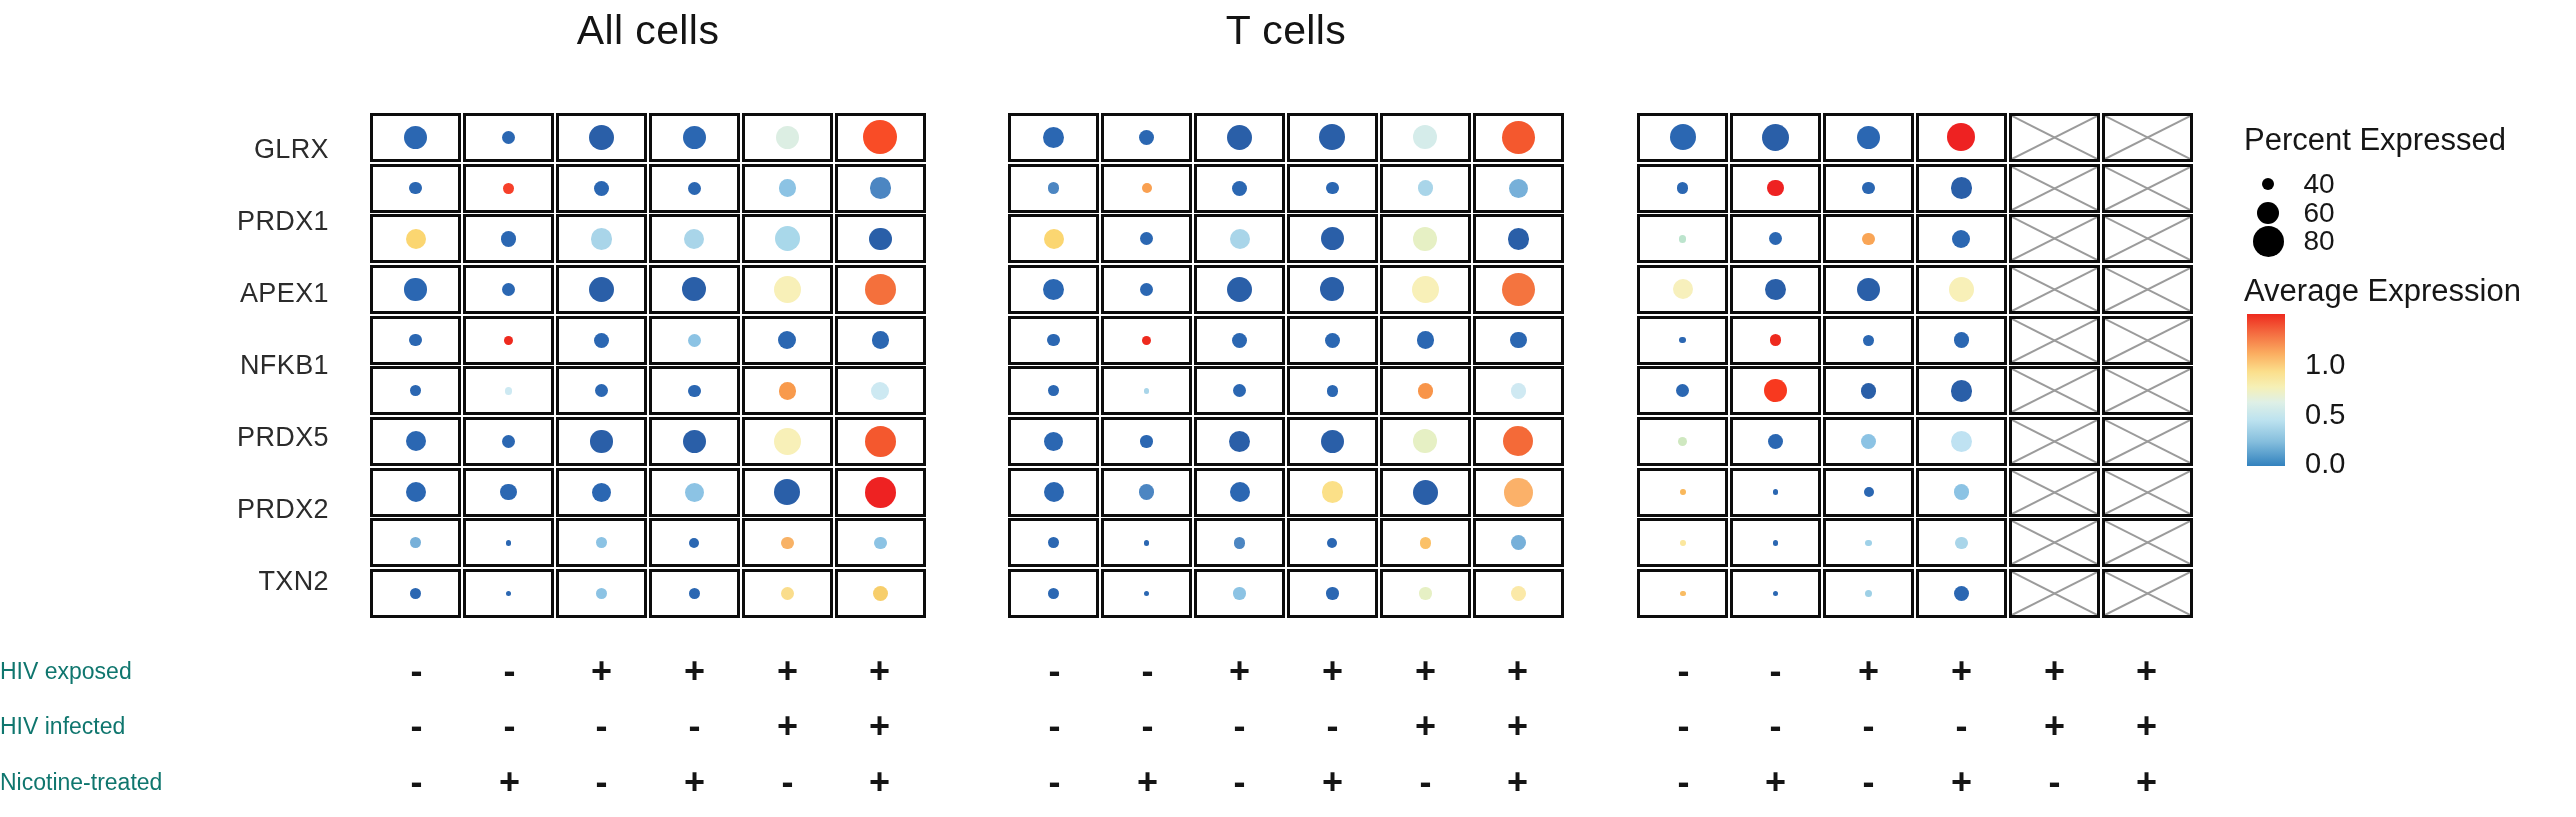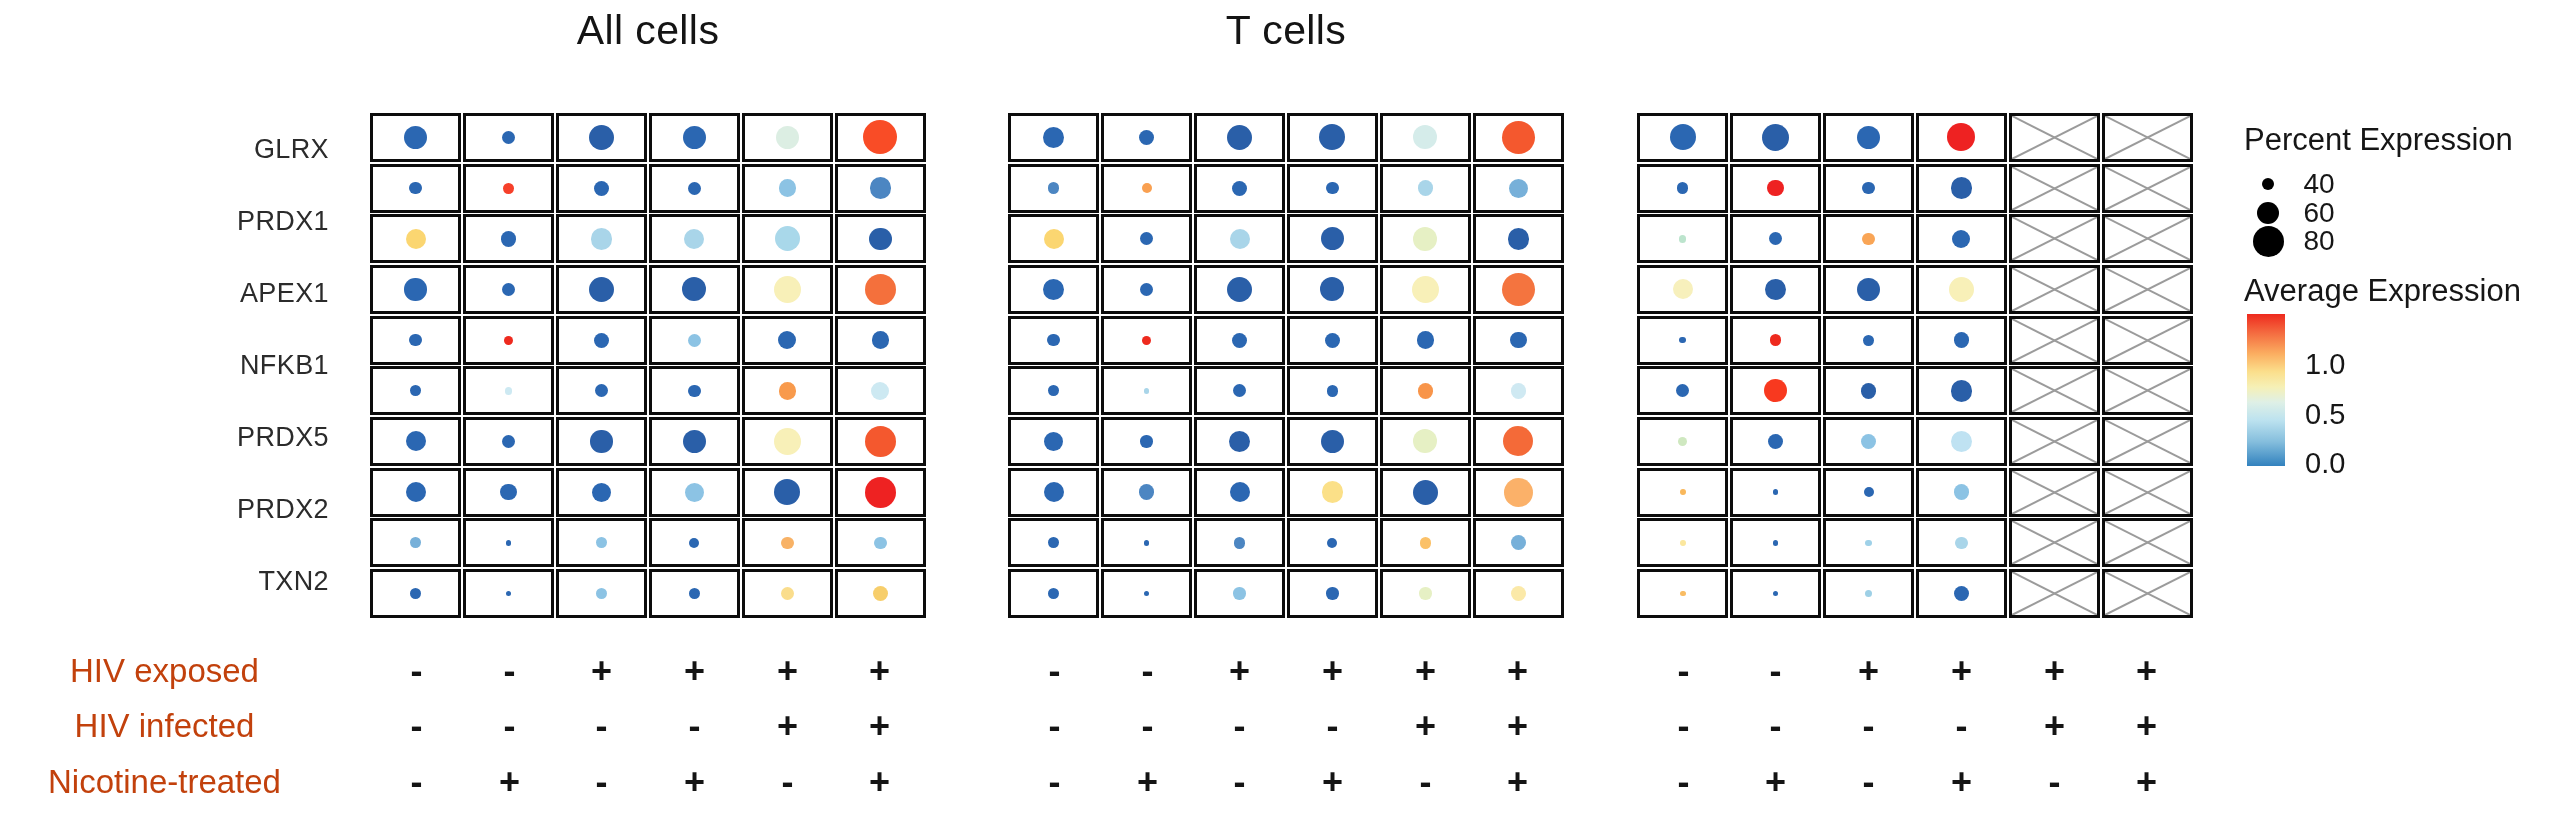--- a/index.html
+++ b/index.html
@@ -13,22 +13,22 @@
        display:flex;flex-direction:column;}
   .gene-label{flex:1;display:flex;align-items:center;justify-content:flex-end;
        padding-right:20px;font-size:27px;color:#2b2b2b;letter-spacing:0.4px;}
   .panel{position:absolute;top:113px;width:556px;height:505px;
        display:grid;grid-template-columns:repeat(6,1fr);grid-template-rows:repeat(10,1fr);
        gap:1.7px;}
   .cell{border:3.3px solid #0c0c0c;background:#fff;position:relative;
        display:flex;align-items:center;justify-content:center;}
   .dot{border-radius:50%;}
   .cross-svg{position:absolute;inset:0;width:100%;height:100%;}
-  .cond-label{position:absolute;width:349px;text-align:center;padding-right:20px;
-       box-sizing:border-box;font-size:33px;font-weight:500;color:#c2410c;
+  .cond-label{position:absolute;width:349px;text-align:left;padding-right:20px;
+       box-sizing:border-box;font-size:23px;font-weight:500;color:#0f766e;
        height:46px;line-height:46px;white-space:nowrap;}
   .cond-mark{position:absolute;width:93px;height:46px;line-height:46px;text-align:center;
        font-size:36px;font-weight:700;color:#141414;}
   .legend-title{position:absolute;font-size:31px;color:#161616;white-space:nowrap;}
   .size-row{position:absolute;height:28px;display:flex;align-items:center;}
   .size-dot-box{width:38px;display:flex;align-items:center;justify-content:center;}
   .size-dot{background:#000;border-radius:50%;}
   .size-label{font-size:28px;color:#161616;margin-left:16.5px;}
   .colorbar{position:absolute;left:2247px;top:314px;width:38px;height:152px;}
   .cbar-tick{position:absolute;left:2305px;font-size:29px;color:#161616;height:31px;line-height:31px;}
@@ -714,21 +714,21 @@
       <div class="cond-mark" style="left: 1471px; top: 759px;">+</div>
       <div class="cond-mark" style="left: 1637px; top: 759px;">-</div>
       <div class="cond-mark" style="left: 1729px; top: 759px;">+</div>
       <div class="cond-mark" style="left: 1822px; top: 759px;">-</div>
       <div class="cond-mark" style="left: 1915px; top: 759px;">+</div>
       <div class="cond-mark" style="left: 2008px; top: 759px;">-</div>
       <div class="cond-mark" style="left: 2100px; top: 759px;">+</div>
     </div>
 
   <div>
-    <div class="legend-title" style="left:2244px;top:122px;">Percent Expression</div>
+    <div class="legend-title" style="left:2244px;top:122px;">Percent Expressed</div>
     <div id="size-legend-host">
         <div class="size-row" style="left: 2249px; top: 170px;">
           <div class="size-dot-box">
             <div class="size-dot" style="width: 12.4px; height: 12.4px;"></div>
           </div>
           <div class="size-label">40</div>
         </div>
         <div class="size-row" style="left: 2249px; top: 199px;">
           <div class="size-dot-box">
             <div class="size-dot" style="width: 22.3px; height: 22.3px;"></div>

